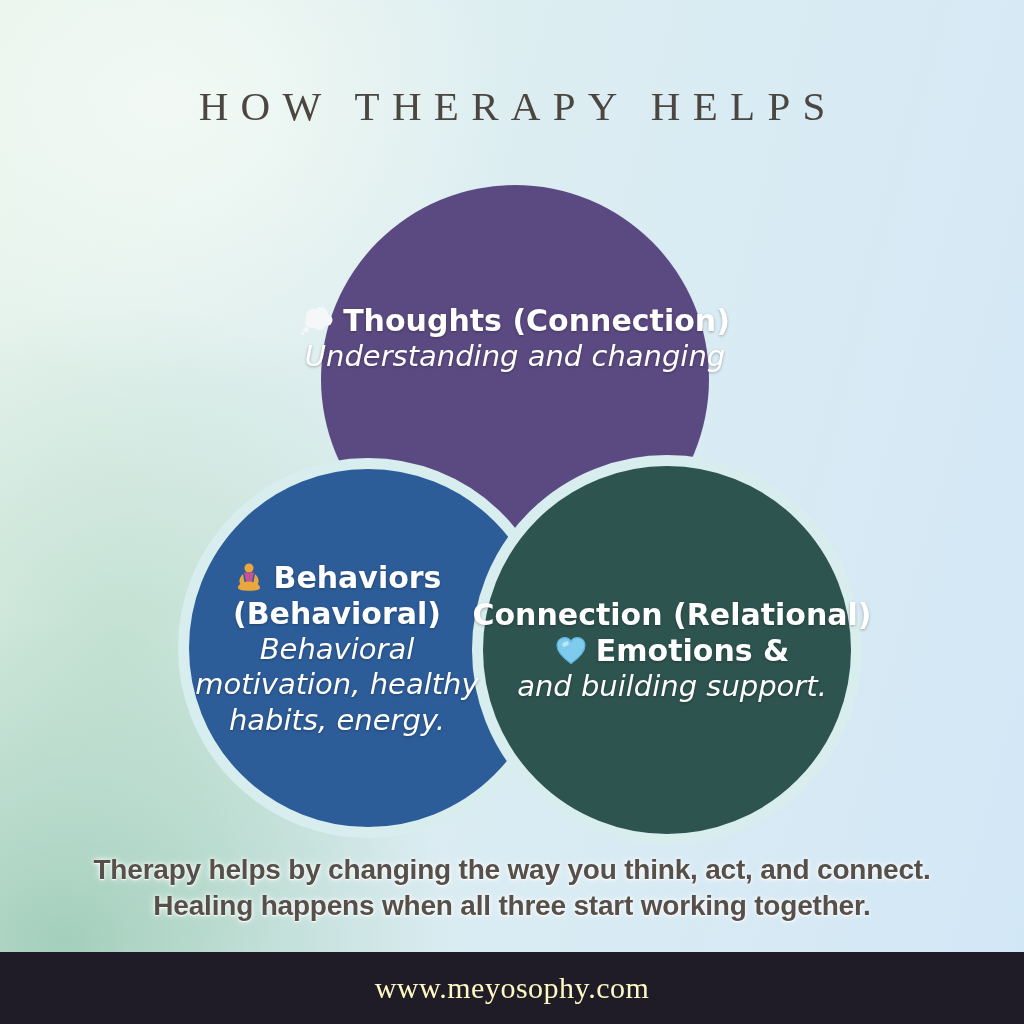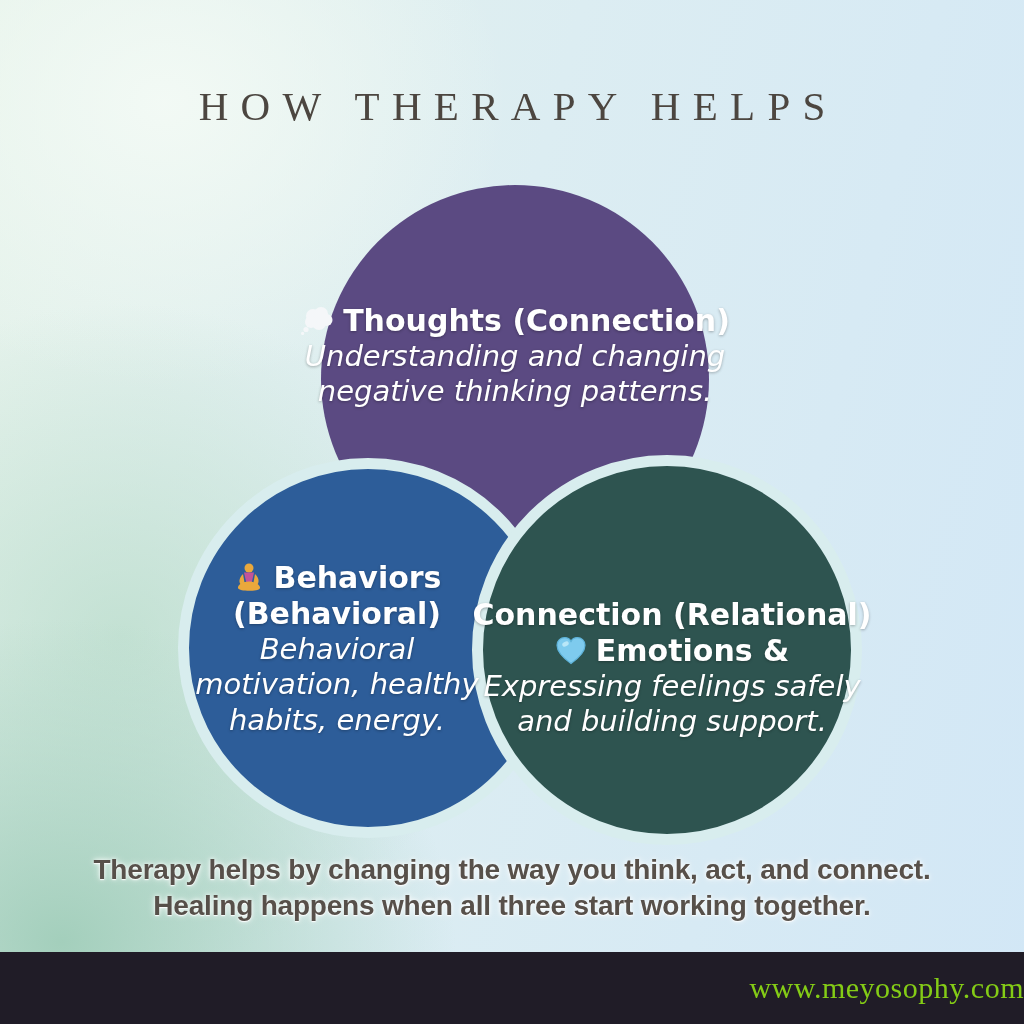--- a/index.html
+++ b/index.html
@@ -79,26 +79,26 @@
     position: absolute;
     left: 0;
     bottom: 0;
     width: 100%;
     height: 72px;
     background: #201c27;
   }
   .footer-url {
     display: block;
     width: 100%;
-    text-align: right;
+    text-align: center;
     line-height: 72px;
     font-family: "Liberation Serif", serif;
     font-size: 30px;
     letter-spacing: 0.5px;
-    color: #84cc16;
+    color: #fef9c3;
   }
 </style>
 </head>
 <body>
 
 <div class="canvas">
 
   <h1 class="title">HOW THERAPY HELPS</h1>
 
   <div class="venn">
@@ -117,21 +117,20 @@
               <circle cx="26.5" cy="15" r="6"></circle>
               <circle cx="19" cy="18" r="7"></circle>
               <circle cx="11" cy="17" r="6"></circle>
               <circle cx="6" cy="24.5" r="2.6"></circle>
               <circle cx="2.6" cy="28.4" r="1.6"></circle>
             </g>
           </svg>
         </span><span>Thoughts (Connection)</span>
       </div>
       <div class="body-line">Understanding and changing</div>
-      <div class="body-line">negative thinking patterns.</div>
     </div>
 
     <div class="tb tb-behaviors">
       <div class="heading-line">
         <span class="icon">
           <svg width="32" height="30" viewBox="0 0 32 30">
             <circle cx="16" cy="6" r="4.5" fill="#eaa83c"></circle>
             <path d="M11 10.5 h10 l-2.4 10.5 h-5.2 Z" fill="#c2539b"></path>
             <path d="M10 12 C6 16 5.4 20 8 23 L11.5 20.5 Z" fill="#eaa83c"></path>
             <path d="M22 12 C26 16 26.6 20 24 23 L20.5 20.5 Z" fill="#eaa83c"></path>
@@ -148,21 +147,20 @@
     <div class="tb tb-emotions">
       <div class="heading-line">Connection (Relational)</div>
       <div class="heading-line">
         <span class="icon">
           <svg width="32" height="29" viewBox="0 0 32 29">
             <path d="M16 27.5 C7.5 21.5 2 15.5 2 9.3 C2 4.6 5.7 1.6 9.7 1.6 C12.4 1.6 14.9 3.1 16 5.4 C17.1 3.1 19.6 1.6 22.3 1.6 C26.3 1.6 30 4.6 30 9.3 C30 15.5 24.5 21.5 16 27.5 Z" fill="#7ecbee" stroke="#5fb3d9" stroke-width="1.2"></path>
             <ellipse cx="10.5" cy="8" rx="3.4" ry="2.3" fill="#b9e7f8" transform="rotate(-25 10.5 8)"></ellipse>
           </svg>
         </span><span>Emotions &amp;</span>
       </div>
-      <div class="body-line">Expressing feelings safely</div>
       <div class="body-line">and building support.</div>
     </div>
 
   </div>
 
   <div class="caption">
     <div>Therapy helps by changing the way you think, act, and connect.</div>
     <div>Healing happens when all three start working together.</div>
   </div>
 

